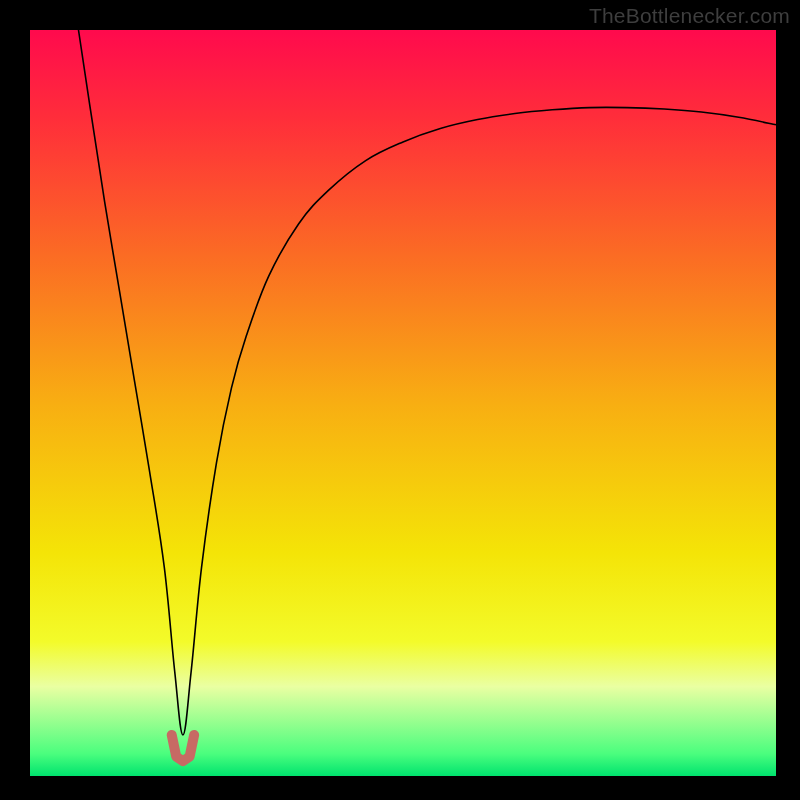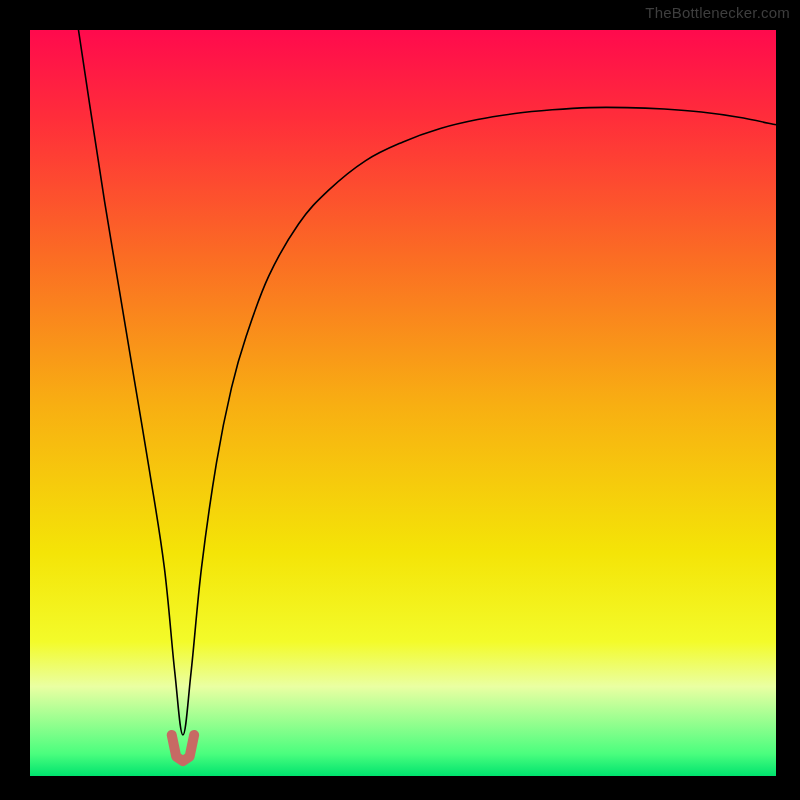--- a/index.html
+++ b/index.html
@@ -13,21 +13,21 @@
   }
   .stage {
     position: relative;
     width: 800px;
     height: 800px;
   }
   .attribution {
     position: absolute;
     top: 4px;
     right: 10px;
-    font-size: 15px;
+    font-size: 21px;
     color: #3e3e3e;
     letter-spacing: 0.2px;
     z-index: 20;
     font-weight: 400;
   }
   svg.chart {
     position: absolute;
     left: 0;
     top: 0;
   }

